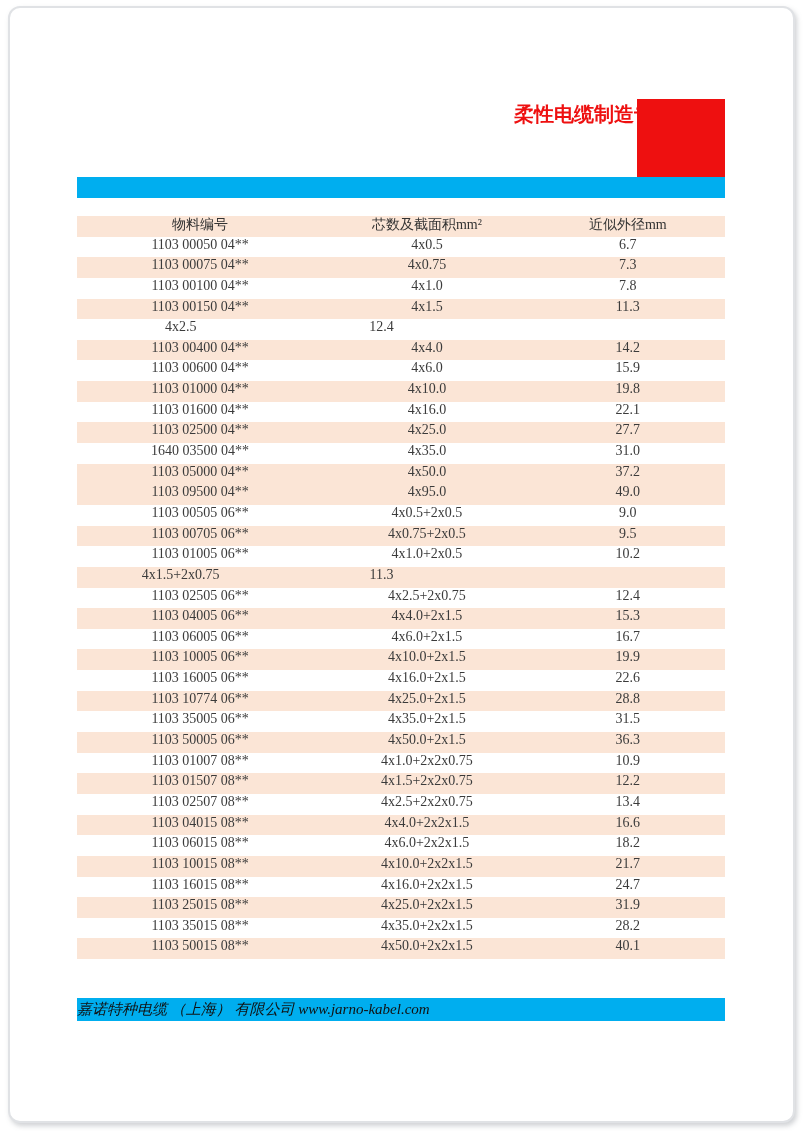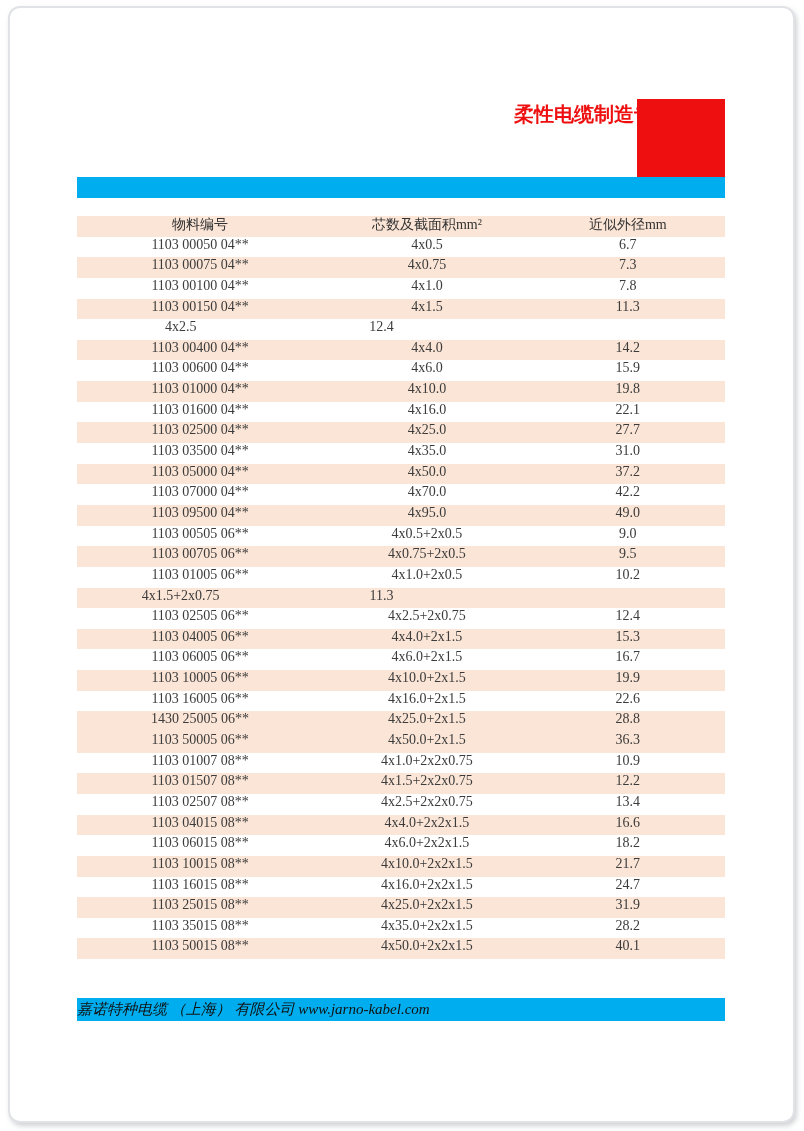--- a/index.html
+++ b/index.html
@@ -168,34 +168,29 @@
     <div class="t-cell c1">1103 01600 04**</div>
     <div class="t-cell c2">4x16.0</div>
     <div class="t-cell c3">22.1</div>
   </div>
       <div class="t-row stripe">
     <div class="t-cell c1">1103 02500 04**</div>
     <div class="t-cell c2">4x25.0</div>
     <div class="t-cell c3">27.7</div>
   </div>
       <div class="t-row">
-    <div class="t-cell c1">1103 03500 04**</div>
+    <div class="t-cell c1">1640 03500 04**</div>
     <div class="t-cell c2">4x35.0</div>
     <div class="t-cell c3">31.0</div>
   </div>
       <div class="t-row stripe">
     <div class="t-cell c1">1103 05000 04**</div>
     <div class="t-cell c2">4x50.0</div>
     <div class="t-cell c3">37.2</div>
   </div>
-      <div class="t-row">
-    <div class="t-cell c1">1103 07000 04**</div>
-    <div class="t-cell c2">4x70.0</div>
-    <div class="t-cell c3">42.2</div>
-  </div>
       <div class="t-row stripe">
     <div class="t-cell c1">1103 09500 04**</div>
     <div class="t-cell c2">4x95.0</div>
     <div class="t-cell c3">49.0</div>
   </div>
       <div class="t-row">
     <div class="t-cell c1">1103 00505 06**</div>
     <div class="t-cell c2">4x0.5+2x0.5</div>
     <div class="t-cell c3">9.0</div>
   </div>
@@ -232,23 +227,28 @@
     <div class="t-cell c1">1103 10005 06**</div>
     <div class="t-cell c2">4x10.0+2x1.5</div>
     <div class="t-cell c3">19.9</div>
   </div>
       <div class="t-row">
     <div class="t-cell c1">1103 16005 06**</div>
     <div class="t-cell c2">4x16.0+2x1.5</div>
     <div class="t-cell c3">22.6</div>
   </div>
       <div class="t-row stripe">
-    <div class="t-cell c1">1430 25005 06**</div>
+    <div class="t-cell c1">1103 10774 06**</div>
     <div class="t-cell c2">4x25.0+2x1.5</div>
     <div class="t-cell c3">28.8</div>
+  </div>
+      <div class="t-row">
+    <div class="t-cell c1">1103 35005 06**</div>
+    <div class="t-cell c2">4x35.0+2x1.5</div>
+    <div class="t-cell c3">31.5</div>
   </div>
       <div class="t-row stripe">
     <div class="t-cell c1">1103 50005 06**</div>
     <div class="t-cell c2">4x50.0+2x1.5</div>
     <div class="t-cell c3">36.3</div>
   </div>
       <div class="t-row">
     <div class="t-cell c1">1103 01007 08**</div>
     <div class="t-cell c2">4x1.0+2x2x0.75</div>
     <div class="t-cell c3">10.9</div>

